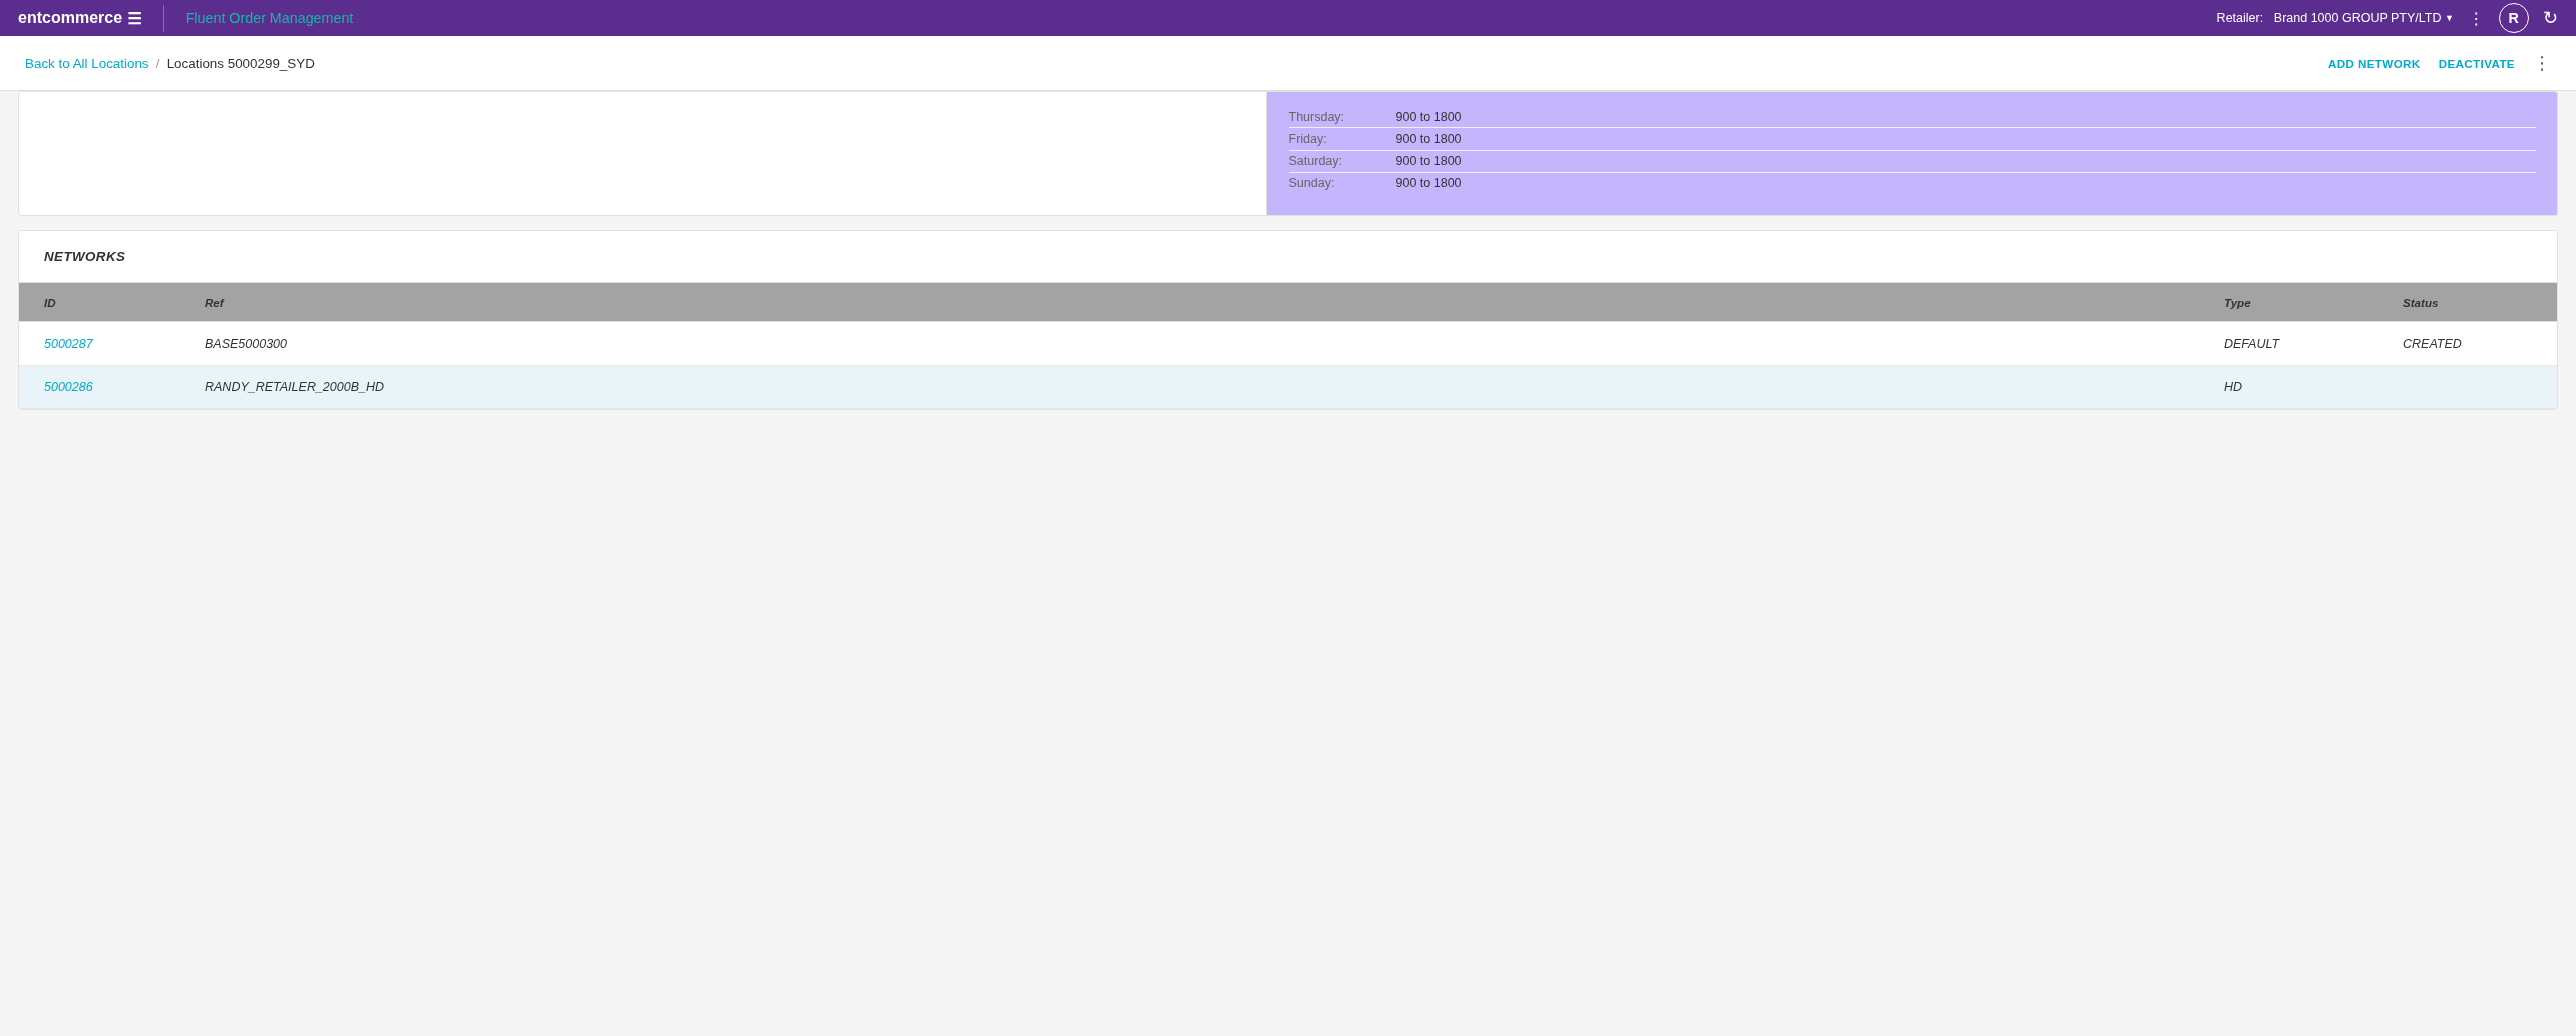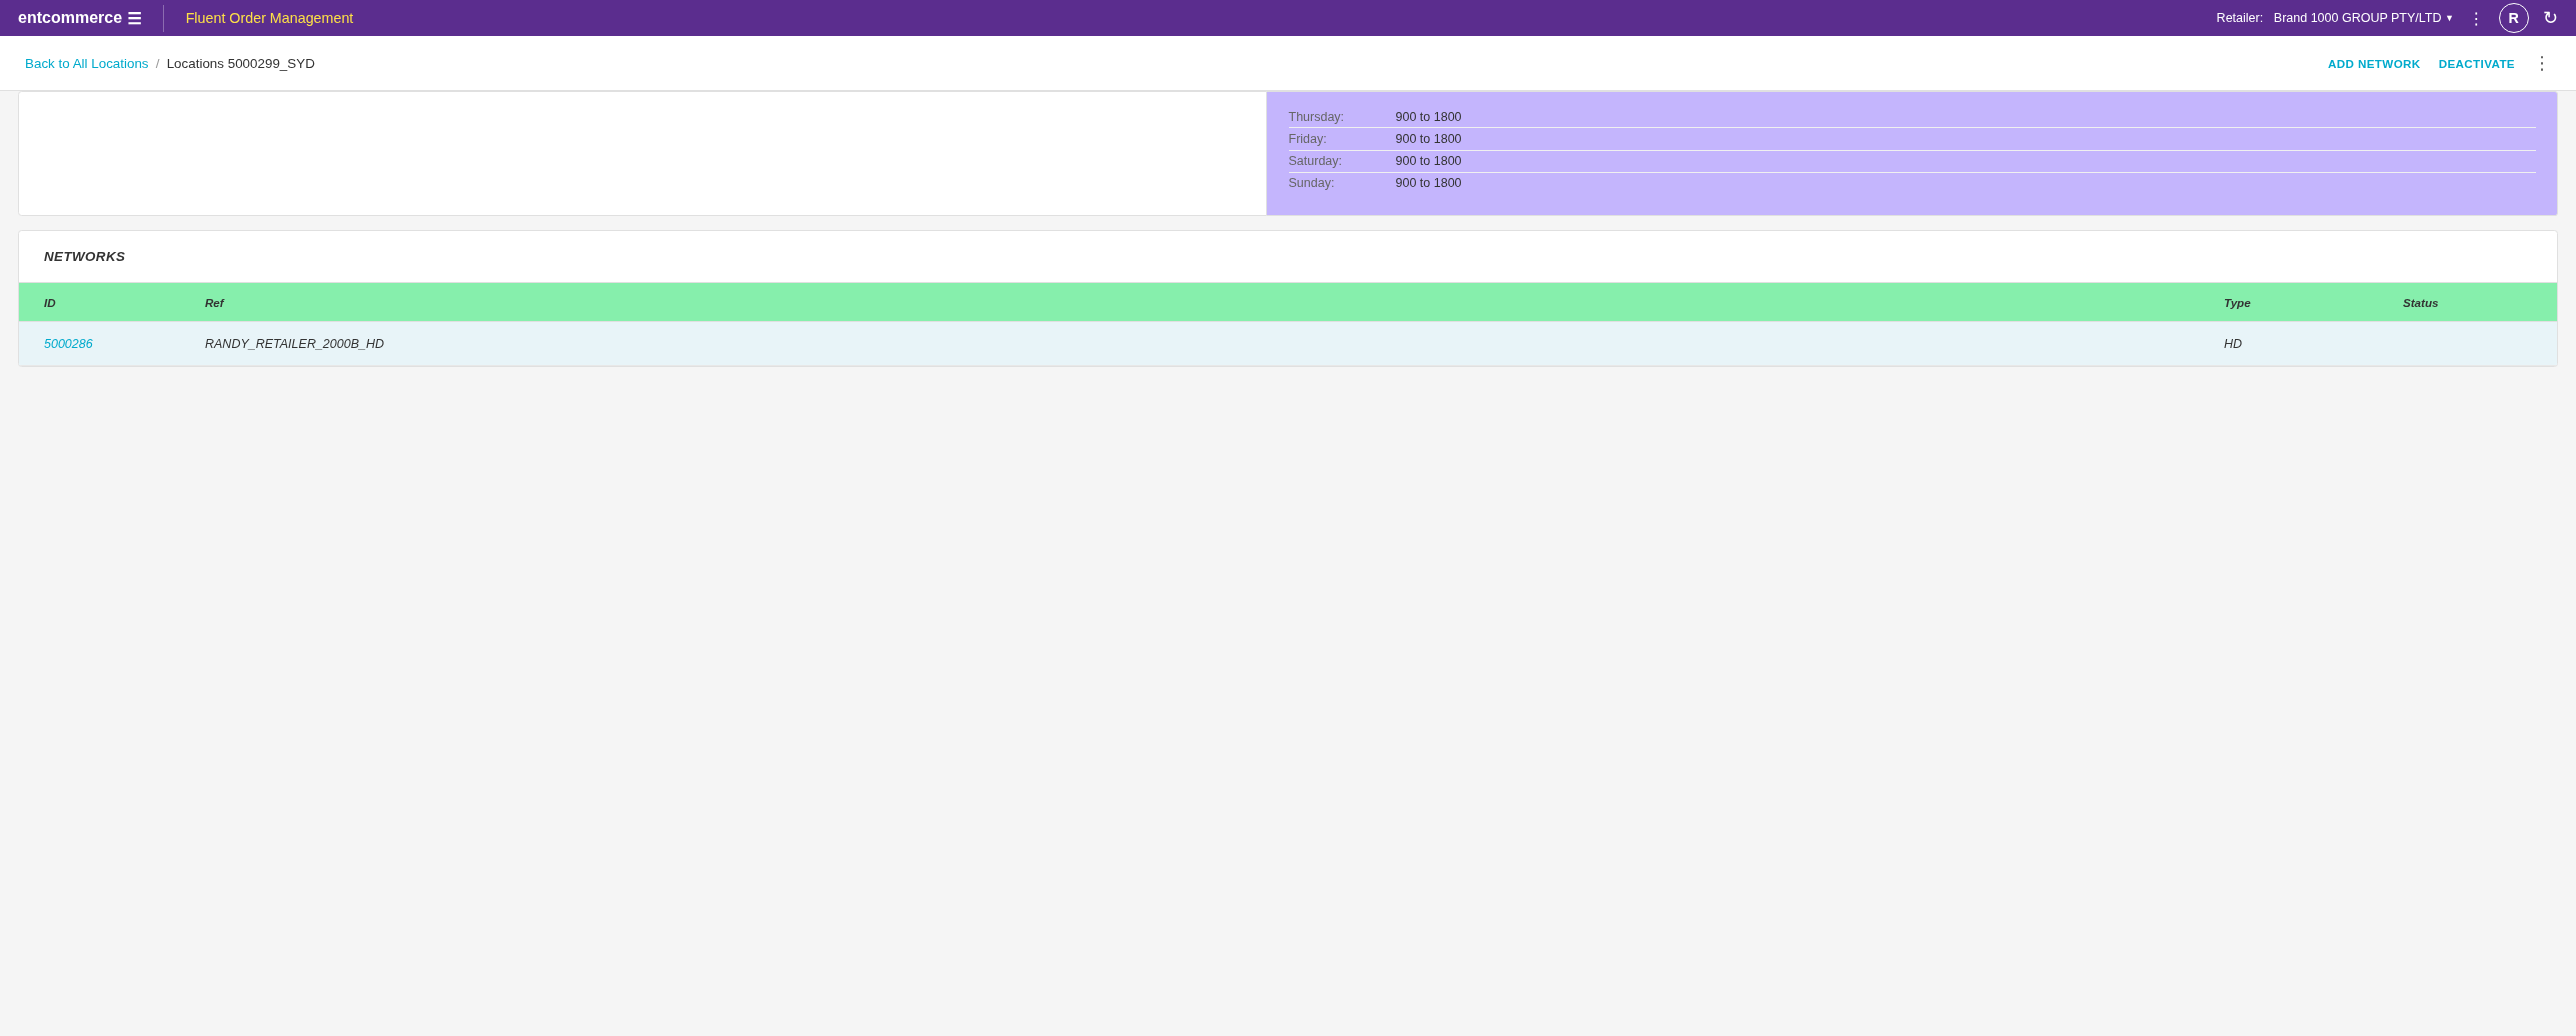--- a/index.html
+++ b/index.html
@@ -30,21 +30,21 @@
     }
     .nav-divider {
       width: 0.9px;
       height: 27px;
       background: rgba(255,255,255,0.3);
       margin: 0 7.2px;
     }
     .nav-app-title {
       font-size: 14.3px;
       font-weight: 400;
-      color: #fde047;
+      color: #14b8a6;
     }
     .top-nav-right {
       display: flex;
       align-items: center;
       gap: 14.3px;
     }
     .retailer-label {
       font-size: 12.5px;
       color: white;
       display: flex;
@@ -192,21 +192,21 @@
     }
     .networks-table thead tr {
       border-bottom: 1.8px solid #e0e0e0;
     }
     .networks-table thead th {
       padding: 12.5px 25px;
       text-align: left;
       font-size: 11.6px;
       font-weight: 700;
       color: #333;
-      background: #86efac;
+      background: #a3a3a3;
     }
     .networks-table tbody tr {
       border-bottom: 0.9px solid #e8e8e8;
       background: white;
     }
     .networks-table tbody tr.highlighted {
       background: #e8f4f8;
     }
     .networks-table tbody td {
       padding: 14.3px 25px;
@@ -303,20 +303,28 @@
       <thead>
         <tr>
           <th class="col-id">ID</th>
           <th class="col-ref">Ref</th>
           <th class="col-type">Type</th>
           <th class="col-status">Status</th>
         </tr>
       </thead>
       <tbody id="networks-tbody">
 
+          <tr>
+      <td class="col-id">
+        <a class="network-id-link">5000287</a>
+      </td>
+      <td class="col-ref">BASE5000300</td>
+      <td class="col-type">DEFAULT</td>
+      <td class="col-status">CREATED</td>
+    </tr>
           <tr class="highlighted">
       <td class="col-id">
         <a class="network-id-link">5000286</a>
       </td>
       <td class="col-ref">RANDY_RETAILER_2000B_HD</td>
       <td class="col-type">HD</td>
       <td class="col-status"></td>
     </tr>
         </tbody>
     </table>

